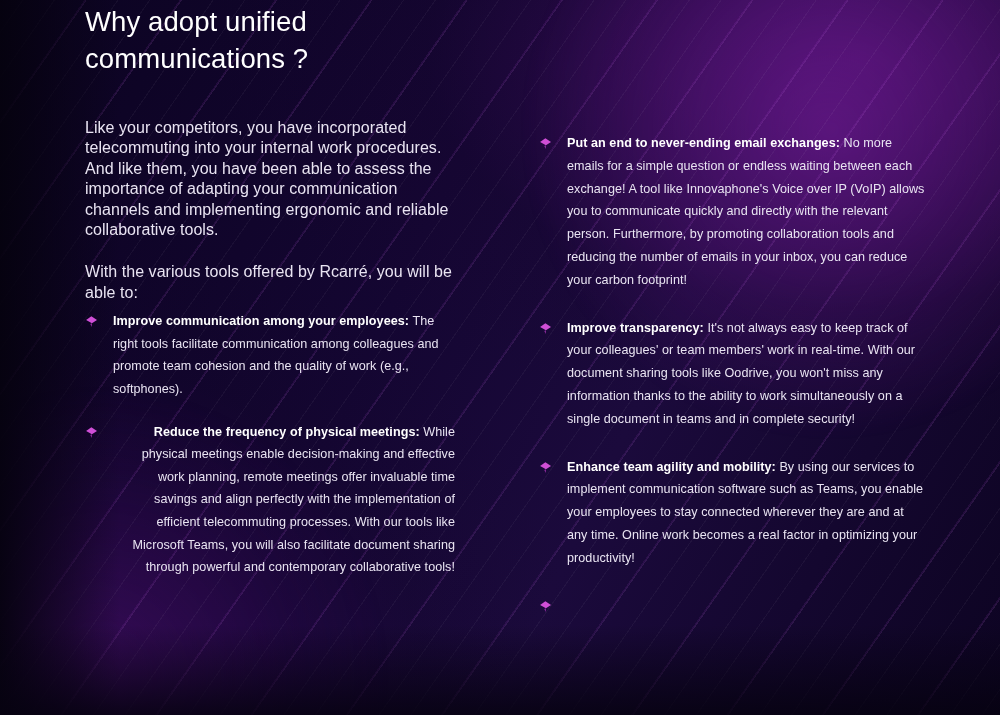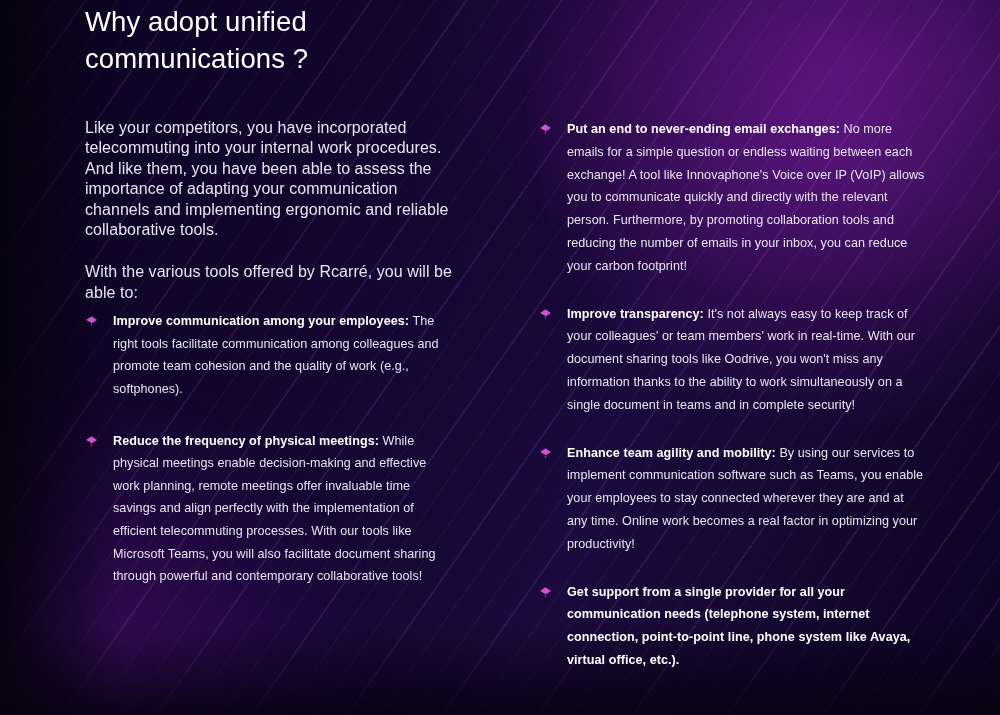--- a/index.html
+++ b/index.html
@@ -117,28 +117,28 @@
   p.para.tight { margin-bottom: 7px; }
 
   ul.bullets {
     list-style: none;
     margin: 0;
     padding: 0;
   }
   ul.bullets li {
     position: relative;
     padding-left: 28px;
-    margin-bottom: 29px;
+    margin-bottom: 20px;
     font-size: 12.6px;
     line-height: 22.6px;
     color: #e9e4f2;
     letter-spacing: 0.05px;
   }
-  ul.bullets.right li { margin-bottom: 25px; line-height: 22.8px; }
-  ul.bullets li:last-child { margin-bottom: 0; }
+  ul.bullets.right li { margin-bottom: 25px; line-height: 22.8px; margin-top: 14px; }
+  ul.bullets li:last-child { margin-bottom: 0; text-align: right; }
 
   .marker {
     position: absolute;
     left: 0;
     top: 5px;
     width: 13px;
     height: 13px;
     display: block;
   }
   .marker svg { display: block; }
@@ -222,19 +222,19 @@
           </span>
           <span class="lead">Enhance team agility and mobility:</span><span> By using our services to implement communication software such as Teams, you enable your employees to stay connected wherever they are and at any time. Online work becomes a real factor in optimizing your productivity!</span>
         </li>
         <li>
           <span class="marker">
             <svg width="13" height="13" viewBox="0 0 13 13">
               <path d="M6.4 1.2 L12 5.1 L6.9 8.2 L1.1 5.0 Z" fill="#cf4fd6"></path>
               <path d="M6.9 8.2 L6.6 12.0 L5.4 8.9 Z" fill="#a133b0"></path>
             </svg>
           </span>
-          <span class="allbold">Get support from a single provider for all your communication needs (telephone system, internet connection, point-to-point line, phone system like Avaya, virtual office, etc.).</span><span></span>
+          <span></span>
         </li>
       </ul>
     </div>
 
   </div>
 </div>
 
 </body></html>

